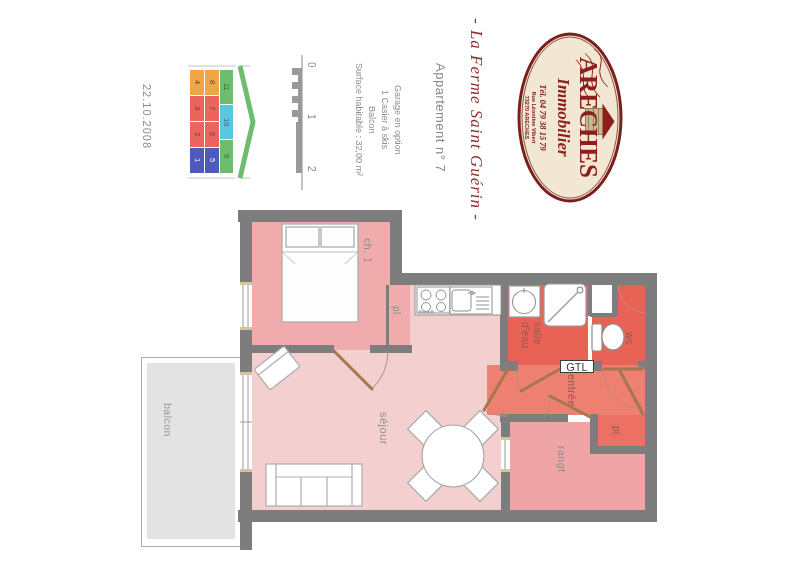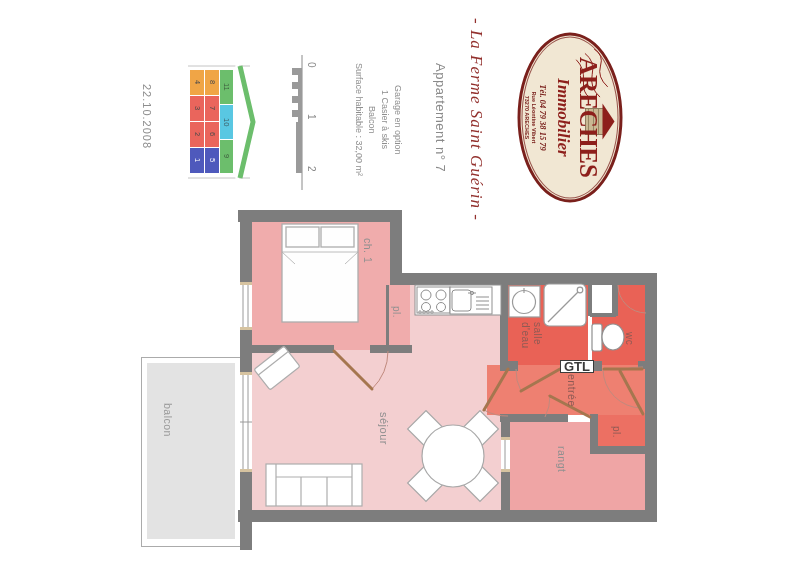--- a/index.html
+++ b/index.html
@@ -12,21 +12,21 @@
   .vt{writing-mode:vertical-rl;}         
   .vtlr{writing-mode:vertical-lr;}
   .room-label{position:absolute;color:#909090;font-size:10.5px;letter-spacing:.5px;z-index:6;}
   .room-label.red{color:#8F5A54;}
   .keycell{position:absolute;display:flex;align-items:center;justify-content:center;z-index:2;}
   .keycell span{writing-mode:vertical-rl;font-size:7.5px;line-height:1;}
   svg{display:block;}
   .overlay{position:absolute;left:0;top:0;z-index:5;pointer-events:none;}
   .balc-outline{position:absolute;border:1px solid #ABABAB;background:#FFFFFF;z-index:1;}
   .gtl{position:absolute;background:#FFFFFF;border:1px solid #3A3A3A;display:flex;align-items:center;
-       justify-content:center;font-size:13px;font-weight:bold;color:#3A3A3A;z-index:6;}
+       justify-content:center;font-size:11px;font-weight:normal;color:#3A3A3A;z-index:6;}
   .niche{position:absolute;background:#FFFFFF;z-index:4;}
   
   .logo-rot{position:absolute;left:485px;top:65px;width:170px;height:105px;transform:rotate(90deg);z-index:6;}
   .logo-oval{position:absolute;inset:0;border:3px solid #7A201C;border-radius:50%;background:#F1E7D3;}
   .logo-ring{position:absolute;inset:4px;border:1px solid rgba(122,32,28,.75);border-radius:50%;}
   .logo-name{position:absolute;left:0;right:0;top:22px;text-align:center;
              font-family:"Liberation Serif",serif;font-weight:bold;font-size:25px;line-height:1;
              color:#8D1F1B;letter-spacing:0px;z-index:3;}
   .logo-sub{position:absolute;left:0;right:0;top:50px;text-align:center;
             font-family:"Liberation Serif",serif;font-style:italic;font-weight:bold;

